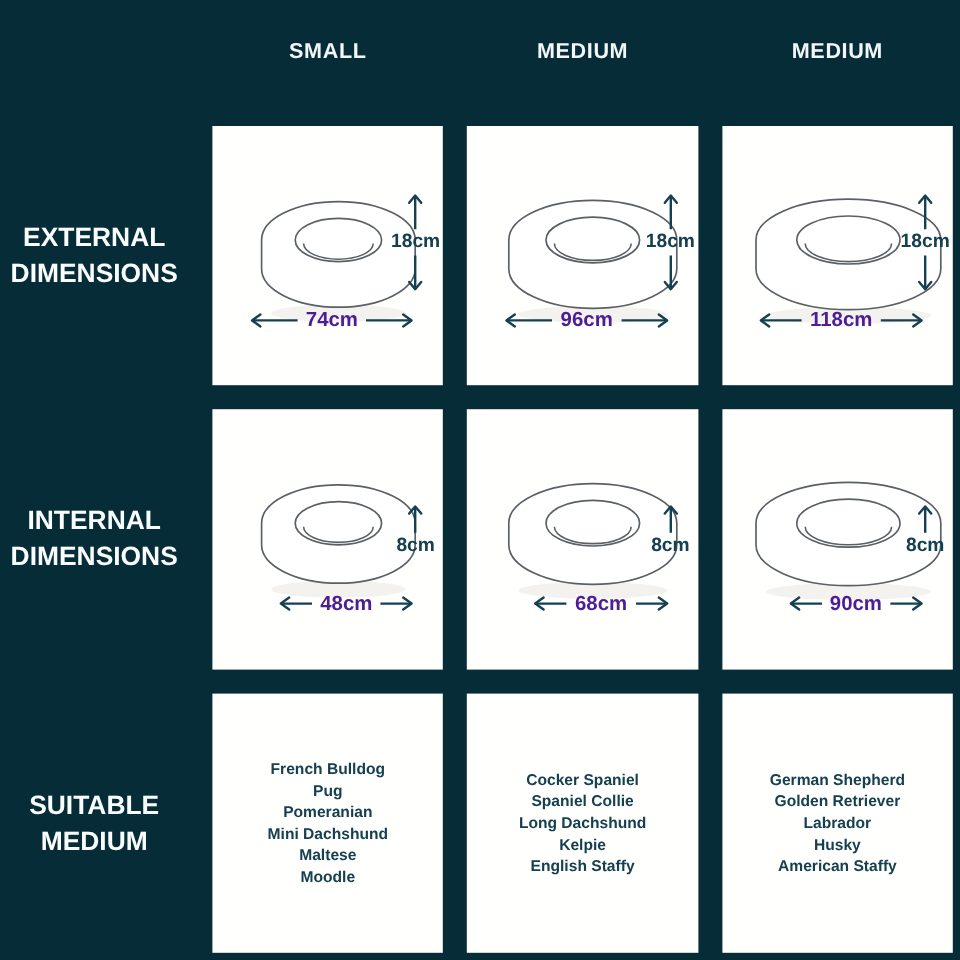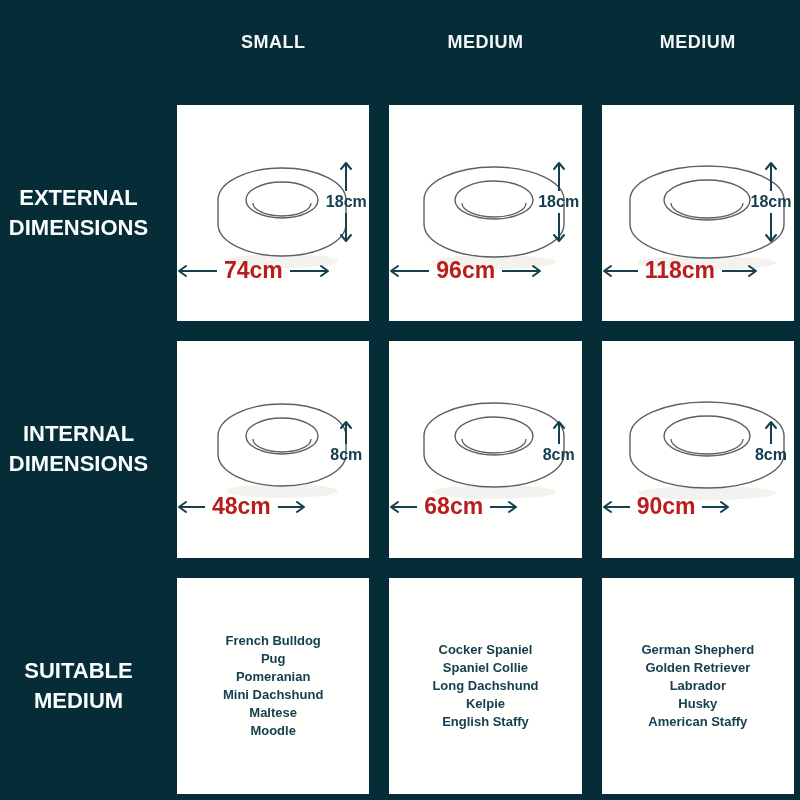--- a/index.html
+++ b/index.html
@@ -38,22 +38,22 @@
   .donut svg{display:block;}
   .vdim{
     position:absolute;right:0;width:46px;
     display:flex;flex-direction:column;align-items:center;gap:2px;
     color:#154050;font-size:16px;font-weight:bold;
   }
   .vdim.ext{top:56px;}
   .vdim.int{top:79px;}
   .hdim{
     position:absolute;left:0;right:24px;top:152px;
-    display:flex;align-items:center;justify-content:flex-start;gap:7px;
-    color:#b91c1c;font-size:23px;font-weight:bold;
+    display:flex;align-items:center;justify-content:flex-end;gap:7px;
+    color:#4c1d95;font-size:17px;font-weight:bold;
   }
   .arrow{stroke:#154050;stroke-width:2;fill:none;stroke-linecap:round;stroke-linejoin:round;}
   
   .breeds{
     position:absolute;inset:0;
     display:flex;flex-direction:column;align-items:center;justify-content:center;
     color:#16404f;font-size:13px;font-weight:bold;line-height:18px;
     text-align:center;
   }
 </style>

